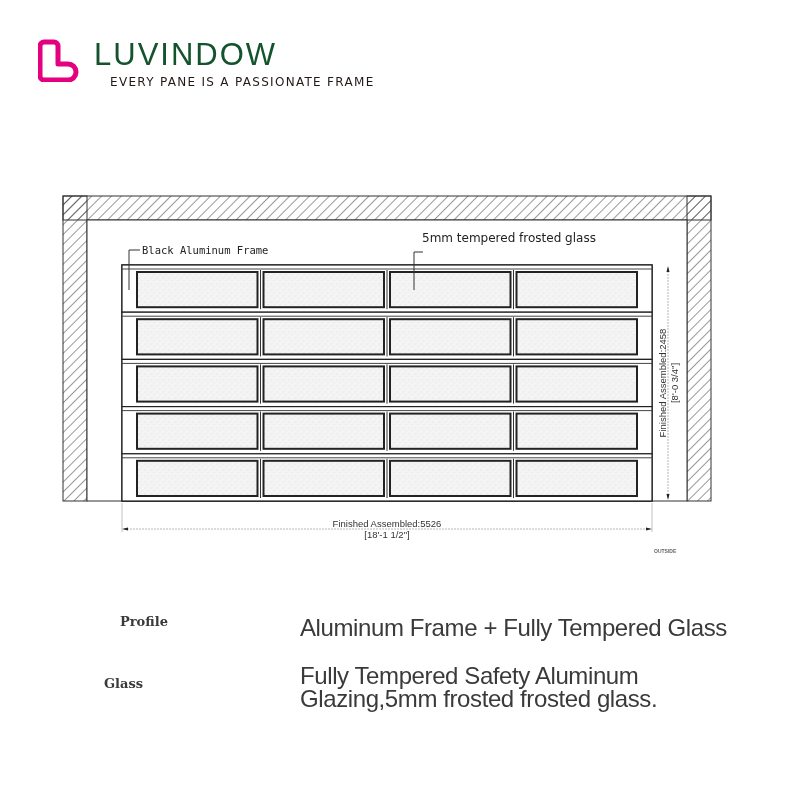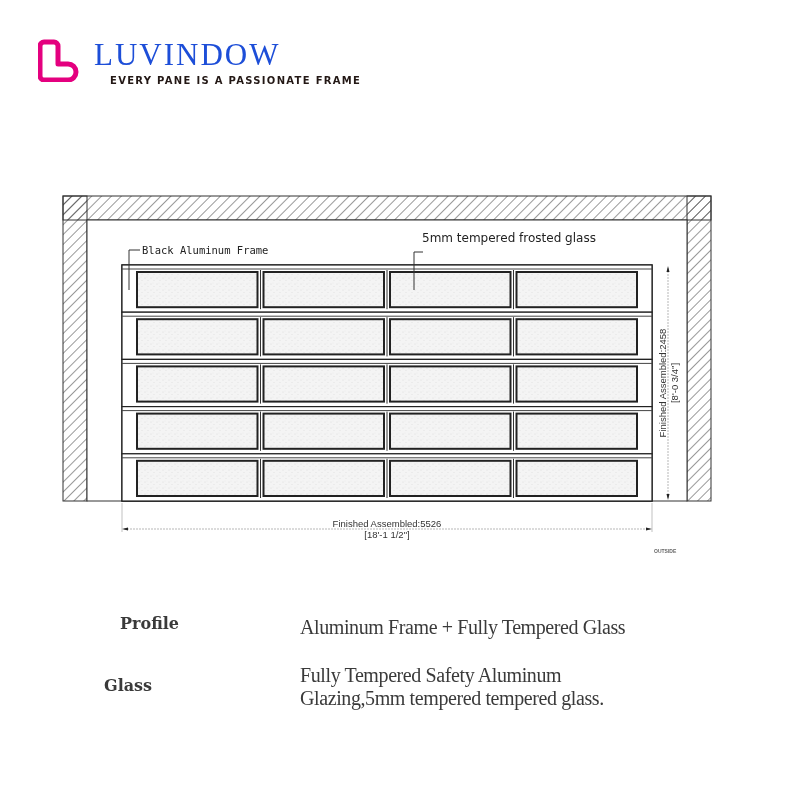--- a/index.html
+++ b/index.html
@@ -1,24 +1,24 @@
 <!DOCTYPE html>
 <html><head>
 <meta charset="utf-8">
 <style>
   html, body { margin:0; padding:0; background:#ffffff; }
   body { width:800px; height:800px; position:relative; overflow:hidden; font-family:"DejaVu Sans", sans-serif; }
   .brand { position:absolute; left:38px; top:36px; width:280px; height:52px; }
   .brand-logo { position:absolute; left:0; top:2px; width:44px; height:44px; }
-  .brand-name { position:absolute; left:56px; top:2px; font-family:Liberation Serif, serif; font-size:31px; letter-spacing:2px; color:#1d4ed8; font-weight:normal; line-height:34px; }
-  .brand-tag { position:absolute; left:72px; top:39px; font-family:"DejaVu Sans", sans-serif; font-size:10px; font-weight:bold; letter-spacing:1.3px; color:#231815; white-space:nowrap; }
+  .brand-name { position:absolute; left:56px; top:2px; font-family:Liberation Sans, sans-serif; font-size:31px; letter-spacing:2px; color:#14532d; font-weight:normal; line-height:34px; }
+  .brand-tag { position:absolute; left:72px; top:39px; font-family:"DejaVu Sans", sans-serif; font-size:12px; font-weight:normal; letter-spacing:1.3px; color:#231815; white-space:nowrap; }
   .drawing { position:absolute; left:0; top:0; width:800px; height:600px; }
   .specs { position:absolute; left:0; top:600px; width:800px; }
-  .spec-label { position:absolute; font-family:"DejaVu Serif", serif; font-weight:bold; font-size:16px; color:#3a3a3a; }
-  .spec-value { position:absolute; font-family:Liberation Serif, serif; font-size:20px; color:#3a3a3a; line-height:23px; letter-spacing:-0.4px; }
+  .spec-label { position:absolute; font-family:"DejaVu Serif", serif; font-weight:bold; font-size:13px; color:#3a3a3a; }
+  .spec-value { position:absolute; font-family:Liberation Sans, sans-serif; font-size:24px; color:#3a3a3a; line-height:23px; letter-spacing:-0.4px; }
 </style>
 </head>
 <body>
 
 <div class="brand">
   <svg class="brand-logo" viewBox="0 0 44 44">
     <path d="M6 4 h10 a4 4 0 0 1 4 4 v18 h10 a8 8 0 0 1 0 16 h-24 a4 4 0 0 1 -4 -4 v-30 a4 4 0 0 1 4 -4 z" fill="none" stroke="#e4007f" stroke-width="5" stroke-linejoin="round"></path>
     <path d="M12 10 v24 h18" fill="none" stroke="#ffffff" stroke-width="2"></path>
   </svg>
   <div class="brand-name">LUVINDOW</div>
@@ -139,15 +139,15 @@
 </svg>
 
 <div class="specs">
   <div>
     <div class="spec-label" style="left:120px; top:14px;">Profile</div>
     <div class="spec-value" style="left:300px; top:16px;">Aluminum Frame + Fully Tempered Glass</div>
   </div>
   <div>
     <div class="spec-label" style="left:104px; top:76px;">Glass</div>
     <div class="spec-value" style="left:300px; top:64px;">Fully Tempered Safety Aluminum</div>
-    <div class="spec-value" style="left:300px; top:87px;">Glazing,5mm tempered tempered glass.</div>
+    <div class="spec-value" style="left:300px; top:87px;">Glazing,5mm frosted frosted glass.</div>
   </div>
 </div>
 
 </body></html>

